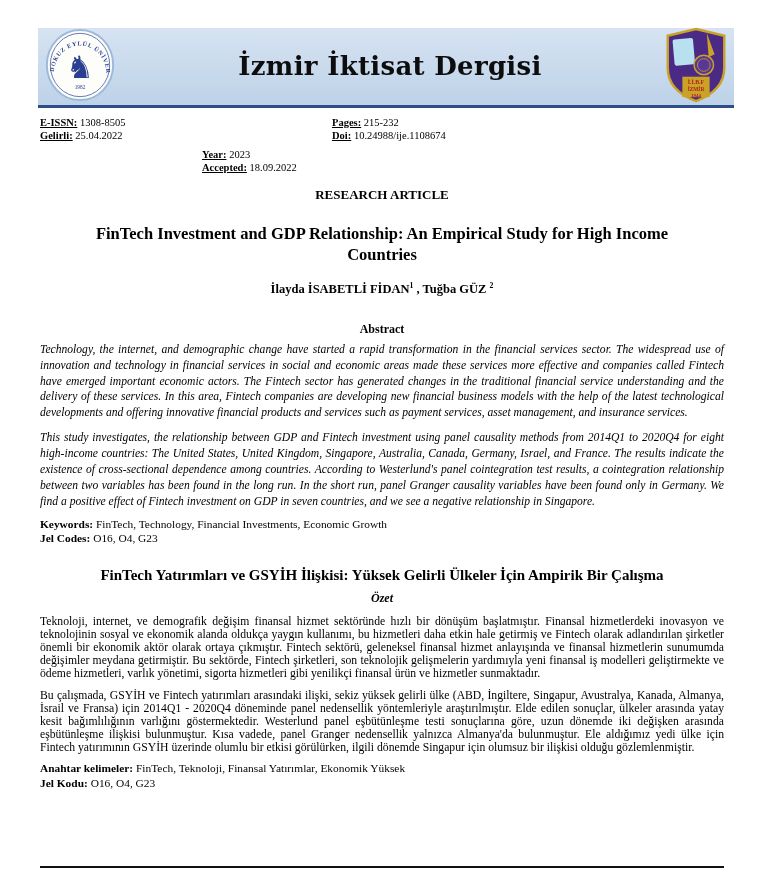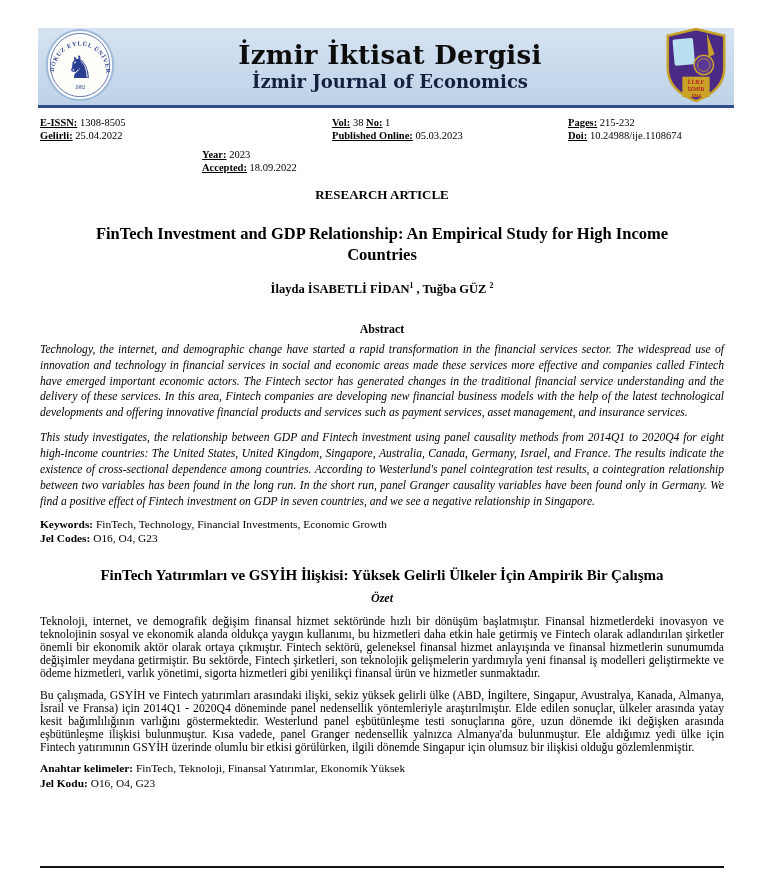--- a/index.html
+++ b/index.html
@@ -57,21 +57,20 @@
         <text font-size="6.2" font-weight="bold" fill="#2b3f92" letter-spacing="0.8">
           <textPath href="#sealArc" startOffset="2">DOKUZ EYLÜL ÜNİVERSİTESİ</textPath>
         </text>
         <text x="37" y="52" text-anchor="middle" font-size="32" fill="#2b3f92">♞</text>
         <text x="37" y="64" text-anchor="middle" font-size="5.5" fill="#2b3f92">1982</text>
       </svg>
     </span>
 
     <span class="banner-titles">
       <div class="banner-title">İzmir İktisat Dergisi</div>
-      <div class="banner-subtitle">İzmir Journal of Economics</div>
     </span>
 
     <span class="logo">
       <svg width="66" height="76" viewBox="0 0 66 78" aria-hidden="true">
         <path d="M33,2 L62,9 L62,42 Q62,65 33,76 Q4,65 4,42 L4,9 Z" fill="#4b2a85" stroke="#c9a227" stroke-width="2.5"></path>
         <rect x="10" y="12" width="21" height="27" rx="2" fill="#b9e0f0" transform="rotate(-5 20 26)"></rect>
         <path d="M44,6 L52,28 L46,31 Z" fill="#c9a227"></path>
         <circle cx="41" cy="39" r="10" fill="#5a3795" stroke="#c9a227" stroke-width="1.5"></circle>
         <circle cx="41" cy="39" r="6.5" fill="none" stroke="#c9a227" stroke-width="0.8"></circle>
         <rect x="19" y="51" width="28" height="21" fill="#c9a227"></rect>
@@ -85,24 +84,20 @@
   <div class="content">
 
     <section class="meta">
       <div class="mc1">
         <div><b>E-ISSN:</b> <span>1308-8505</span></div>
         <div><b>Gelirli:</b> <span>25.04.2022</span></div>
       </div>
       <div class="mc2">
         <div><b>Year:</b> <span>2023</span></div>
         <div><b>Accepted:</b> <span>18.09.2022</span></div>
-      </div>
-      <div class="mc3">
-        <div><b>Vol:</b> <span>38</span> <b>No:</b> <span>1</span></div>
-        <div><b>Published Online:</b> <span>05.03.2023</span></div>
       </div>
       <div class="mc4">
         <div><b>Pages:</b> <span>215-232</span></div>
         <div><b>Doi:</b> <span>10.24988/ije.1108674</span></div>
       </div>
     </section>
 
     <div class="ra">RESEARCH ARTICLE</div>
 
     <h1 class="title">FinTech Investment and GDP Relationship: An Empirical Study for High Income Countries</h1>

